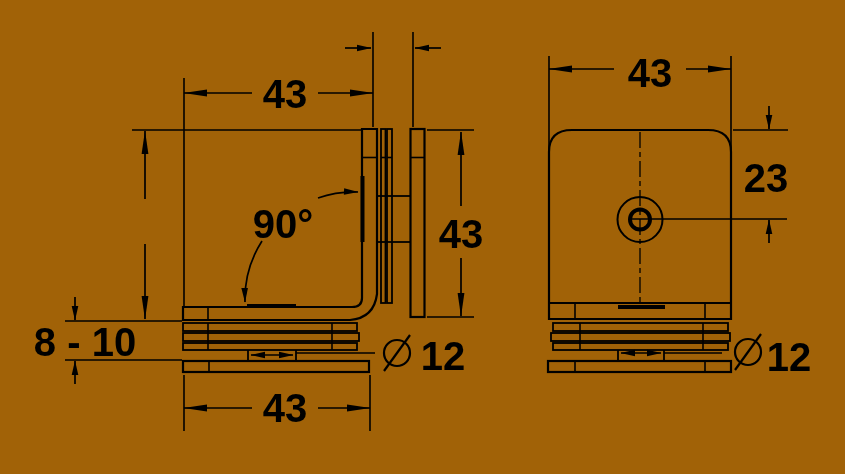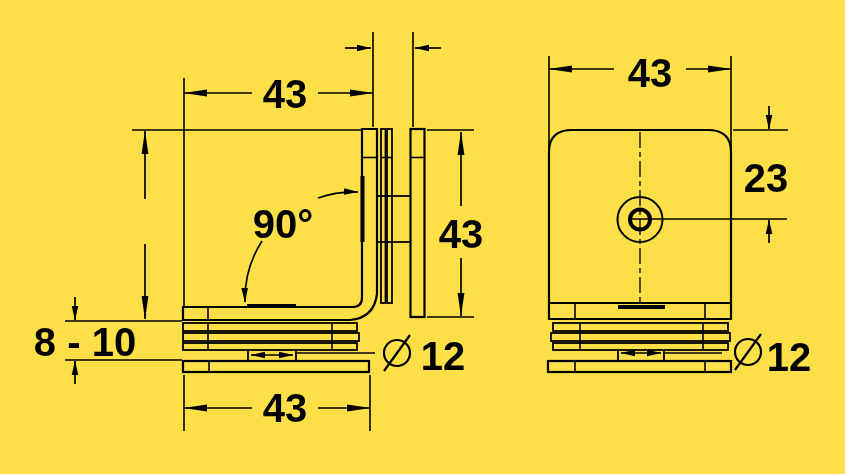--- a/index.html
+++ b/index.html
@@ -1,16 +1,16 @@
 <!DOCTYPE html>
 <html><head>
 <meta charset="utf-8">
 <style>
   html,body{margin:0;padding:0;background:#ffffff;}
-  .canvas{width:845px;height:474px;background:#fde047;position:relative;overflow:hidden;}
+  .canvas{width:845px;height:474px;background:#a16207;position:relative;overflow:hidden;}
   svg{display:block;}
   .ln{stroke:#000000;stroke-width:2.2;fill:none;stroke-linecap:butt;}
   .md{stroke:#000000;stroke-width:1.8;fill:none;}
   .thin{stroke:#000000;stroke-width:1.6;fill:none;}
   .dim{stroke:#000000;stroke-width:1.7;fill:none;}
   .thick{stroke:#000000;stroke-width:4;fill:none;}
   .cl{stroke:#000000;stroke-width:1.3;fill:none;stroke-dasharray:16 4 5 4;}
   .txt{font-family:"Liberation Sans",sans-serif;font-weight:bold;font-size:40px;fill:#000000;}
 </style>
 </head>

